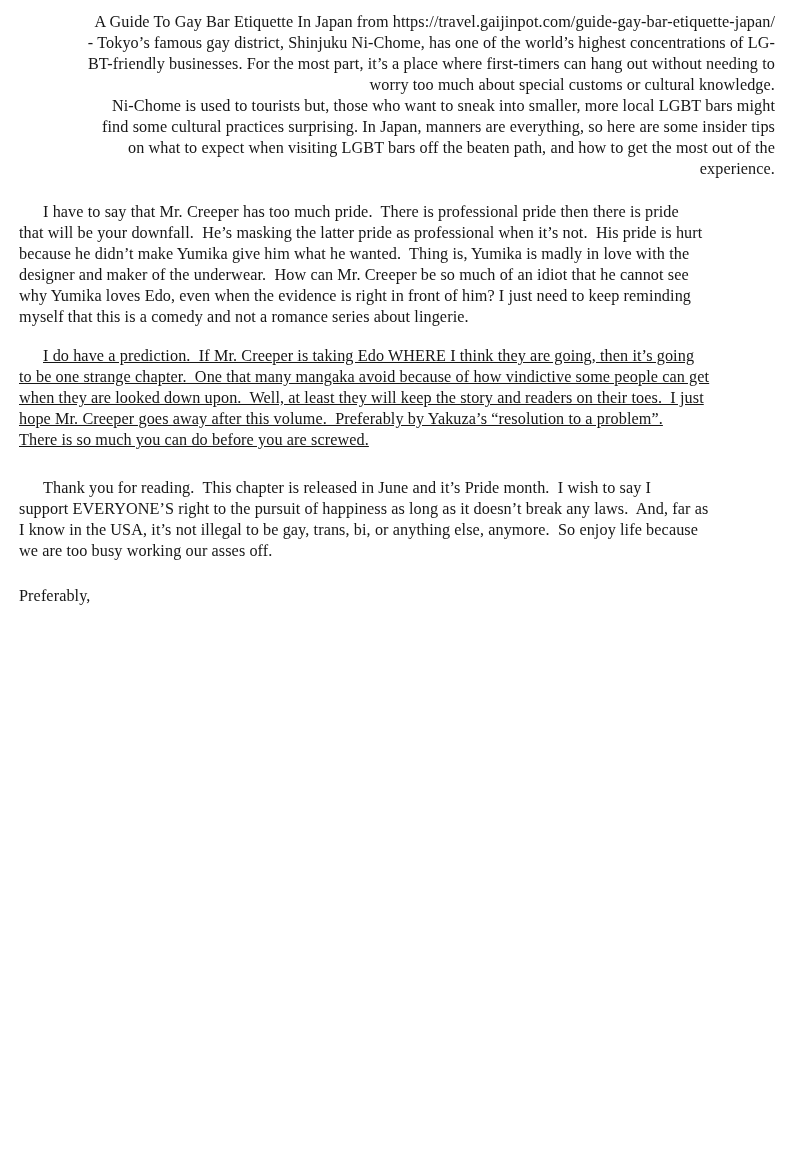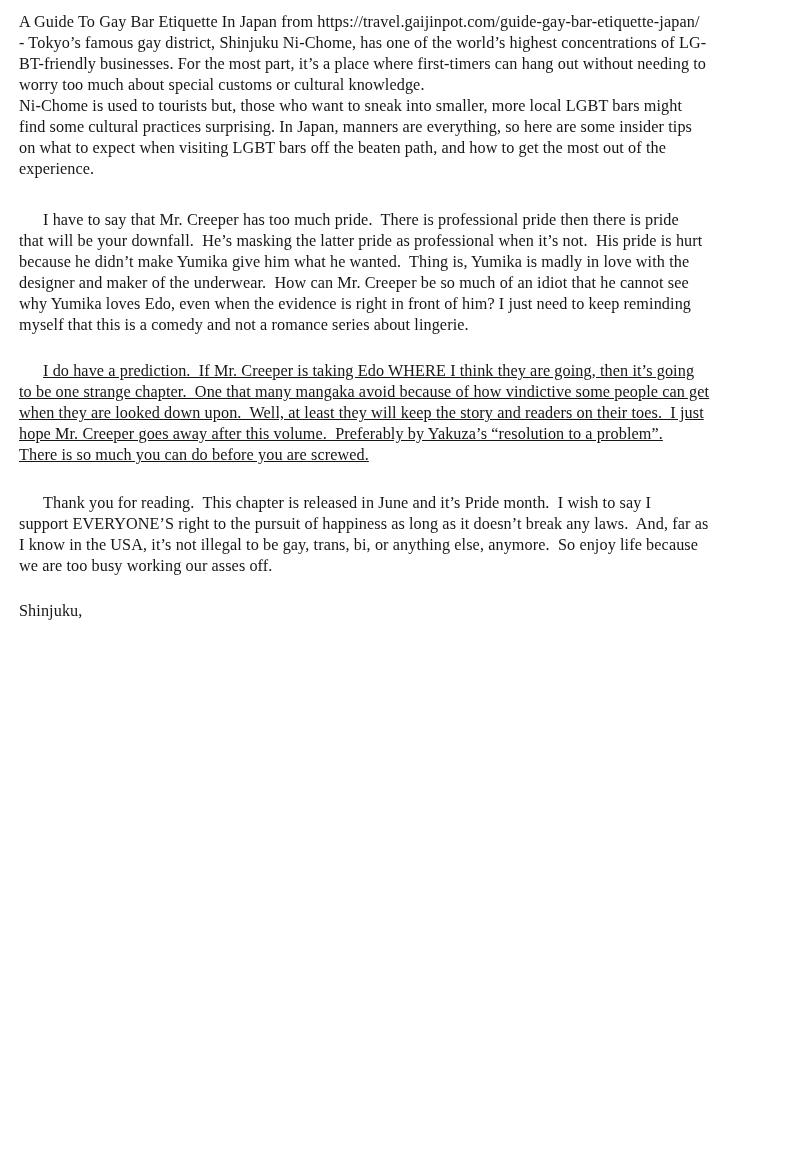--- a/index.html
+++ b/index.html
@@ -21,30 +21,30 @@
     padding: 12px 17px 0 19px;
   }
   .text {
     margin: 0;
     font-size: 16.2px;
     line-height: 21px;
     white-space: pre-wrap;
     letter-spacing: 0.1px;
   }
   .intro {
-    text-align: left;
-    margin-bottom: 30px;
+    text-align: right;
+    margin-bottom: 22px;
   }
   .salutation {
     margin-bottom: 24px;
   }
   .para {
     text-indent: 24px;
   }
-  .para-1 { margin-bottom: 25px; }
+  .para-1 { margin-bottom: 18px; }
   .para-2 { margin-bottom: 27px; text-decoration: underline; }
   .para-3 { margin-bottom: 24px; }
   .closing {
     margin-bottom: 22px;
   }
   .signature {
     margin-bottom: 0;
   }
 </style>
 </head>
@@ -72,15 +72,15 @@
 to be one strange chapter.  One that many mangaka avoid because of how vindictive some people can get
 when they are looked down upon.  Well, at least they will keep the story and readers on their toes.  I just
 hope Mr. Creeper goes away after this volume.  Preferably by Yakuza’s “resolution to a problem”.
 There is so much you can do before you are screwed.</p>
 
   <p class="text para para-3">Thank you for reading.  This chapter is released in June and it’s Pride month.  I wish to say I
 support EVERYONE’S right to the pursuit of happiness as long as it doesn’t break any laws.  And, far as
 I know in the USA, it’s not illegal to be gay, trans, bi, or anything else, anymore.  So enjoy life because
 we are too busy working our asses off.</p>
 
-  <p class="text closing">Shinjuku,</p>
+  <p class="text closing">Preferably,</p>
 
 </div>
 
 </body></html>

